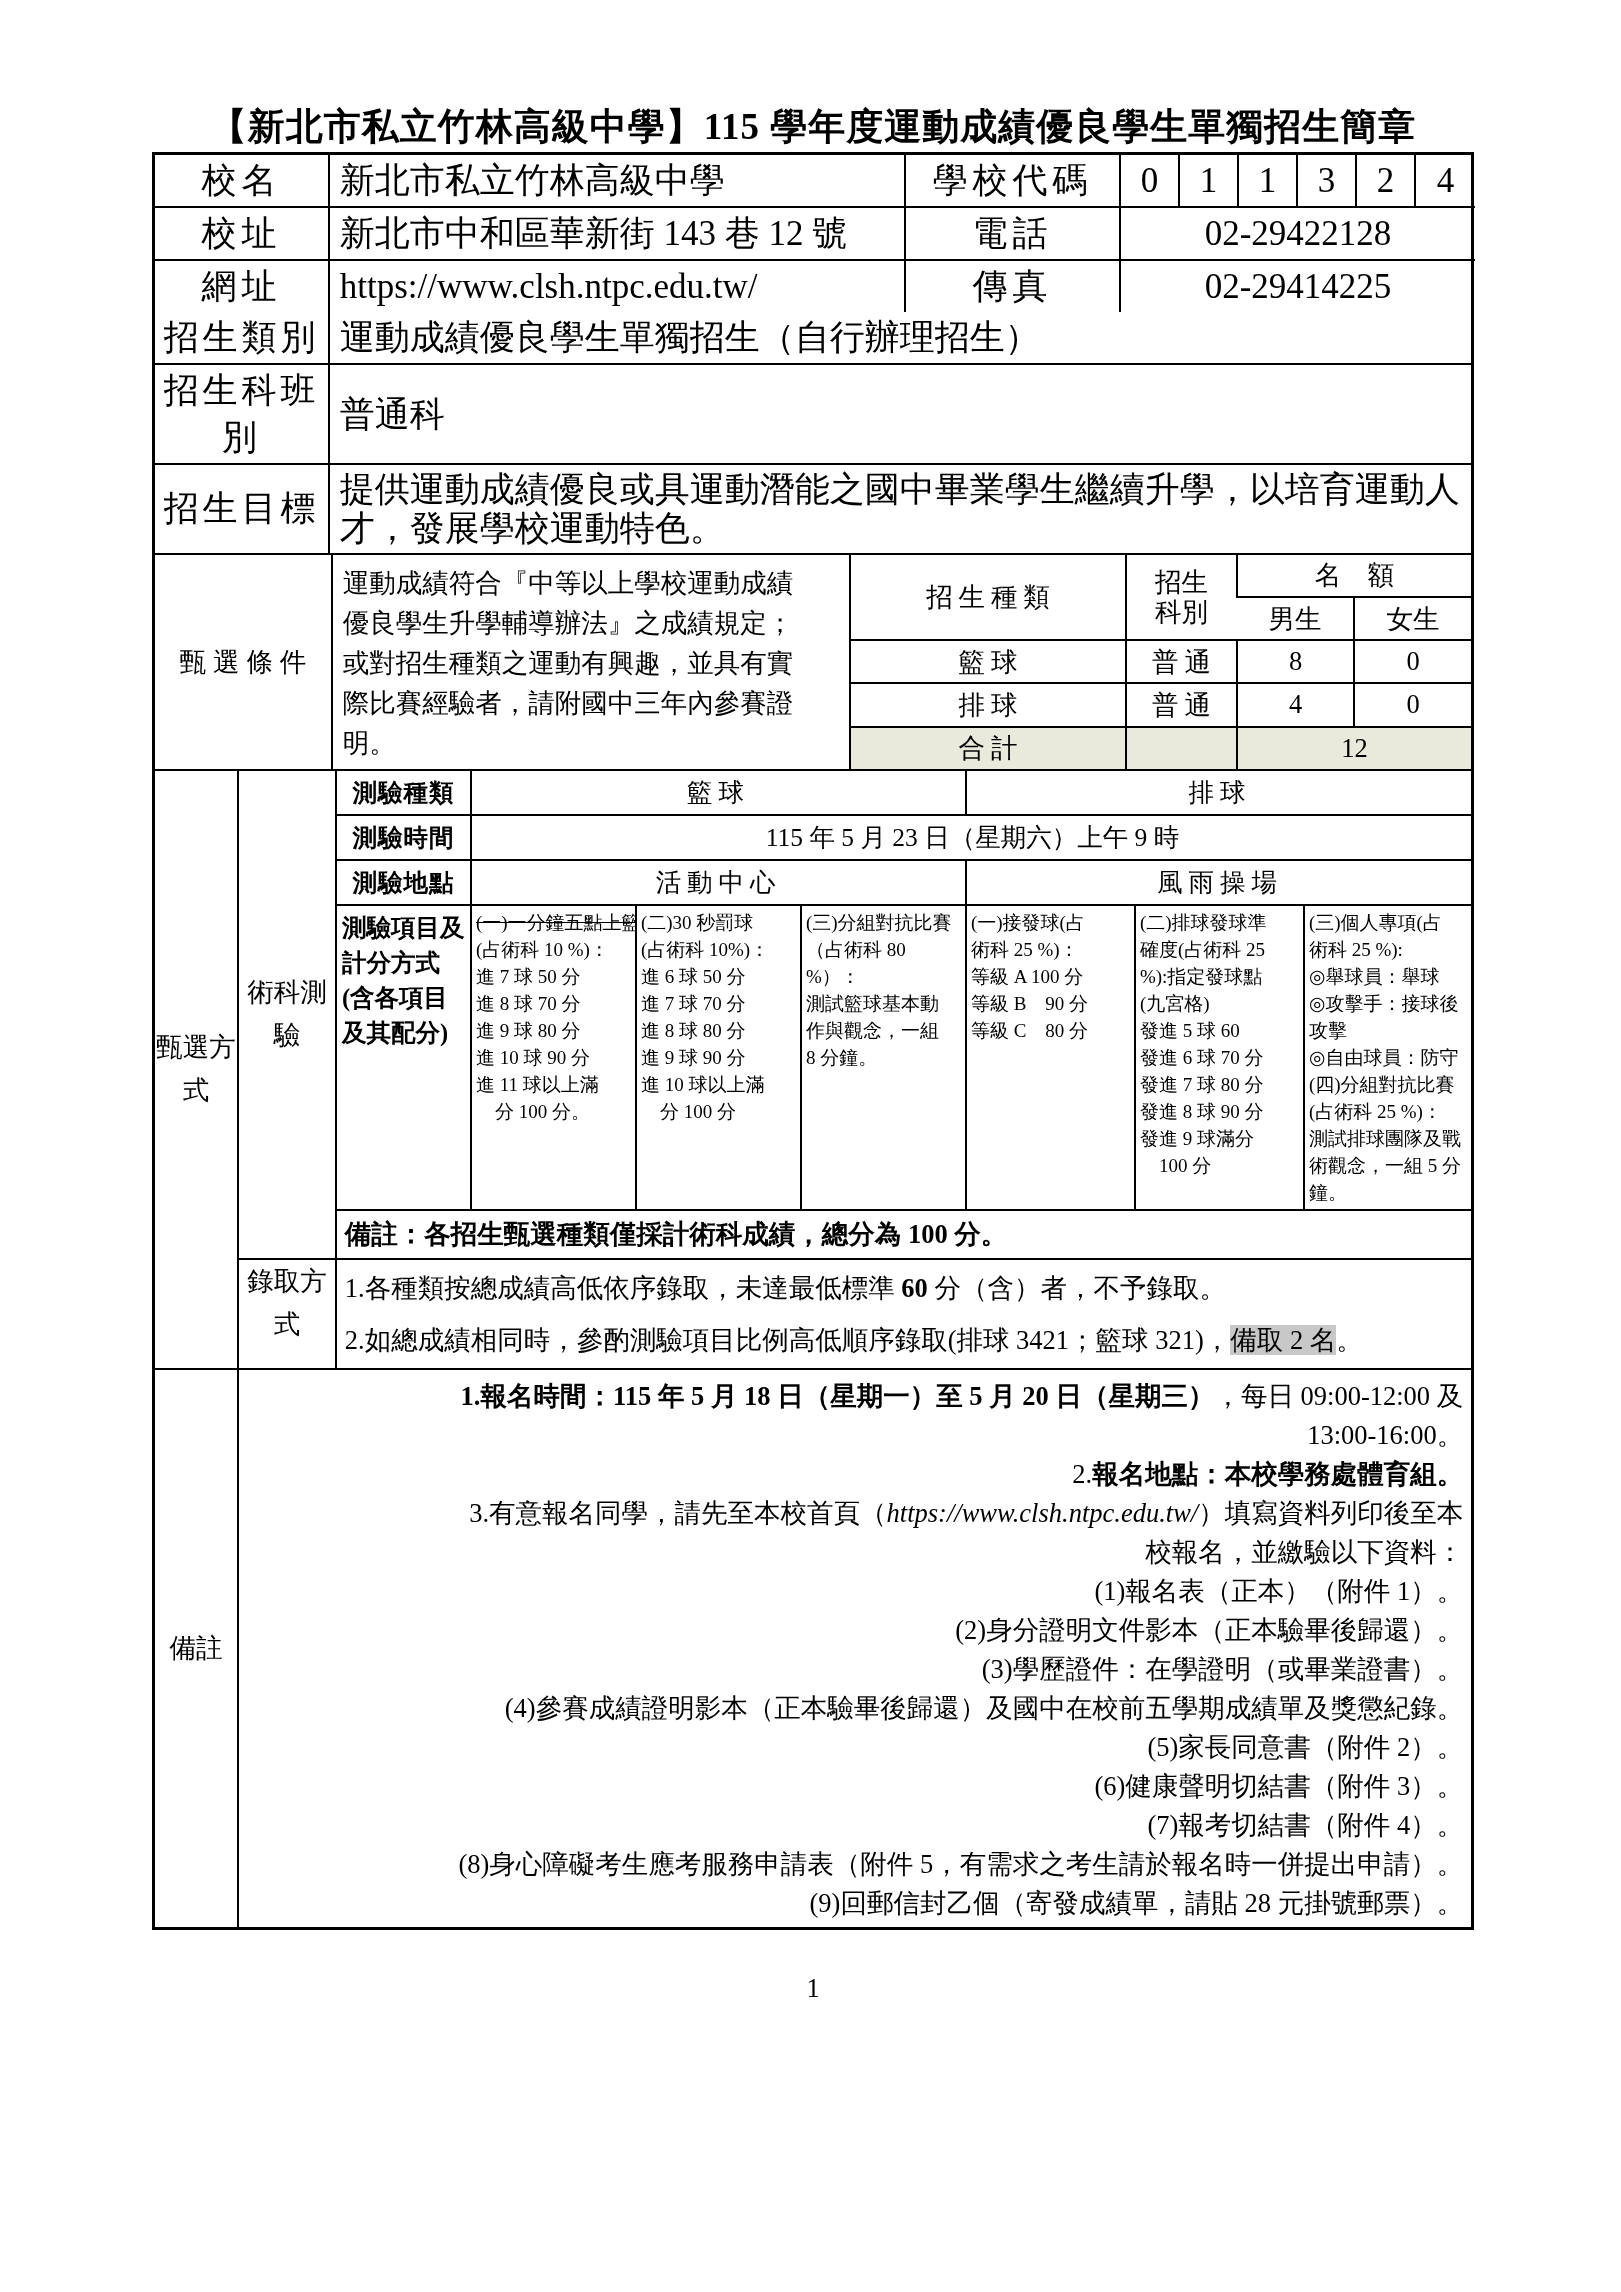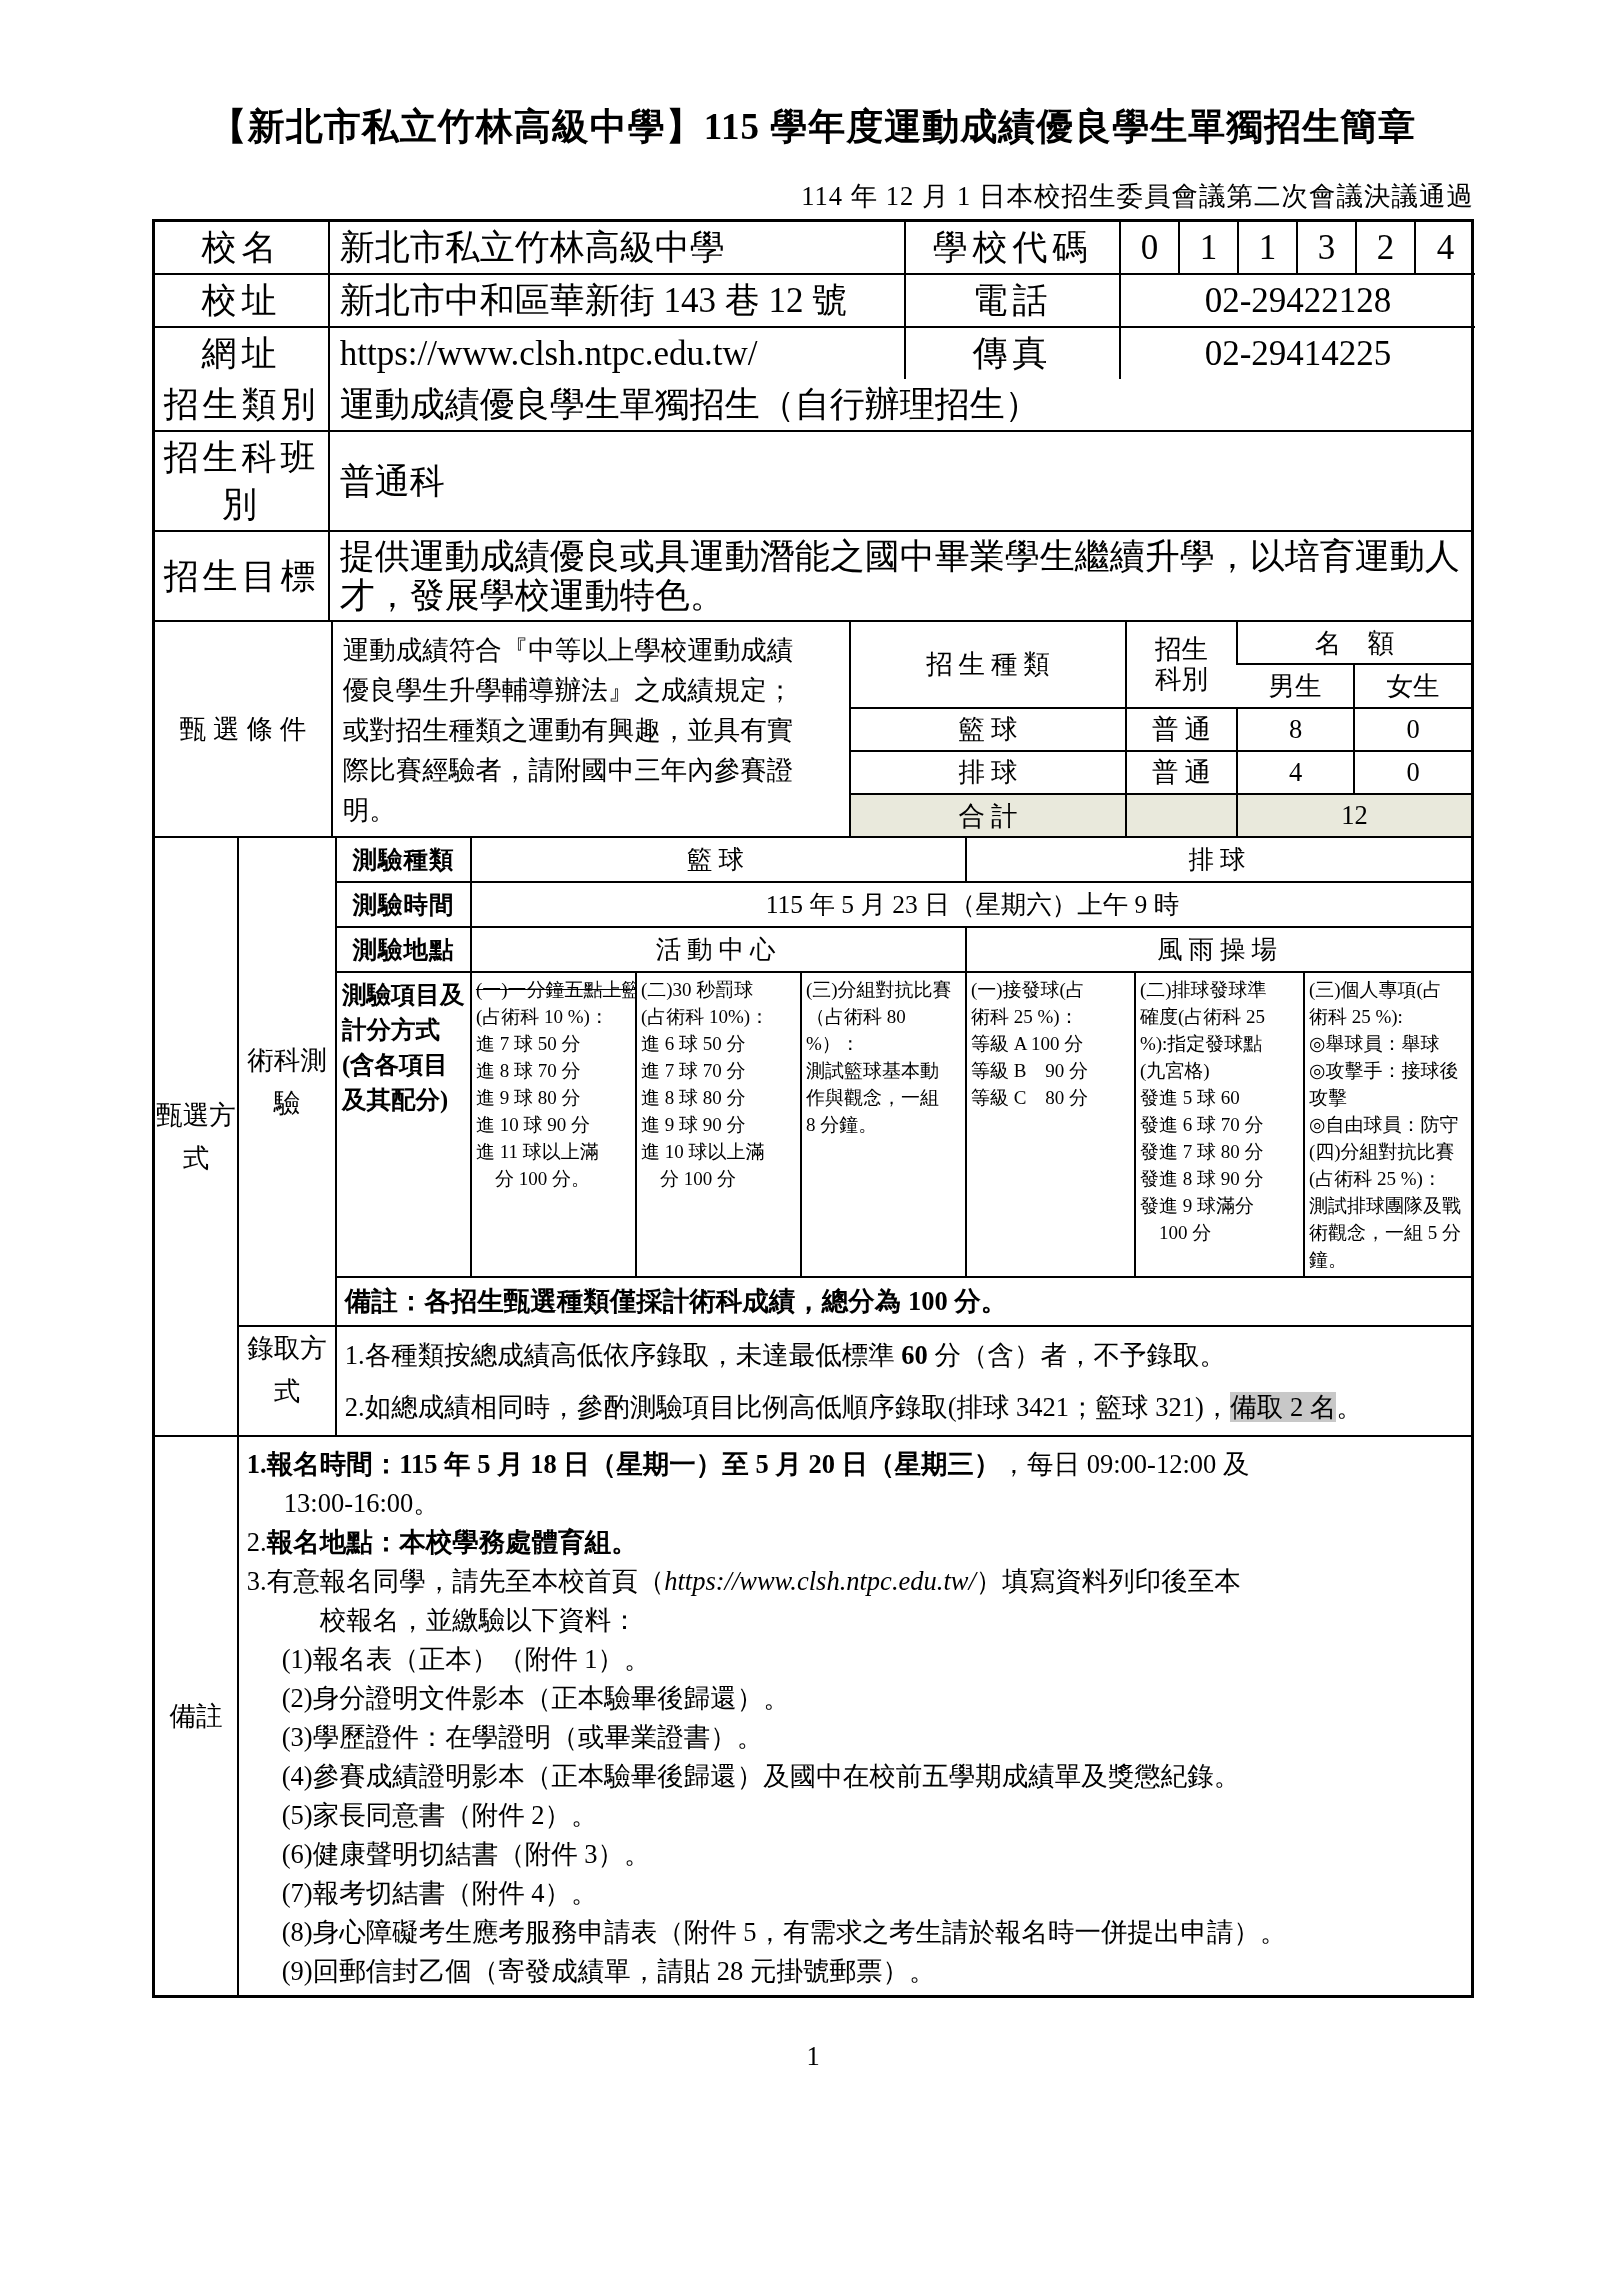--- a/index.html
+++ b/index.html
@@ -135,35 +135,34 @@
   .hl{background:var(--highlight-bg);}
 
   
   .s5{display:flex;align-items:stretch;}
   .s5-label{
     width:82px;flex:0 0 82px;
     display:flex;align-items:center;justify-content:center;
     font-size:26.5px;
   }
   .s5-content{flex:1;border-left:2px solid var(--ink);padding:7.8px 7.8px 3.9px 7.8px;min-width:0;}
-  .s5-content p{margin:0;font-size:26.5px;line-height:39px;}
+  .s5-content p{margin:0;font-size:26.5px;line-height:39px;text-align:right;}
   .s5-content p.cont{padding-left:37px;}
   .s5-content p.cont2{padding-left:73px;}
   .s5-content p.sub{padding-left:35px;}
   .url{font-style:italic;}
 
   .pageno{text-align:center;font-size:26.5px;margin-top:43px;}
 </style>
 </head>
 <body>
 
 <div class="wrapper">
 
   <div class="title">【新北市私立竹林高級中學】115 學年度運動成績優良學生單獨招生簡章</div>
-  <div class="subtitle">114 年 12 月 1 日本校招生委員會議第二次會議決議通過</div>
 
   <div class="doc">
 
     <table class="t t1">
       <colgroup>
         <col style="width:174px">
           <col style="width:576px">
           <col style="width:215px">
         <col style="width:59px">
           <col style="width:59px">

